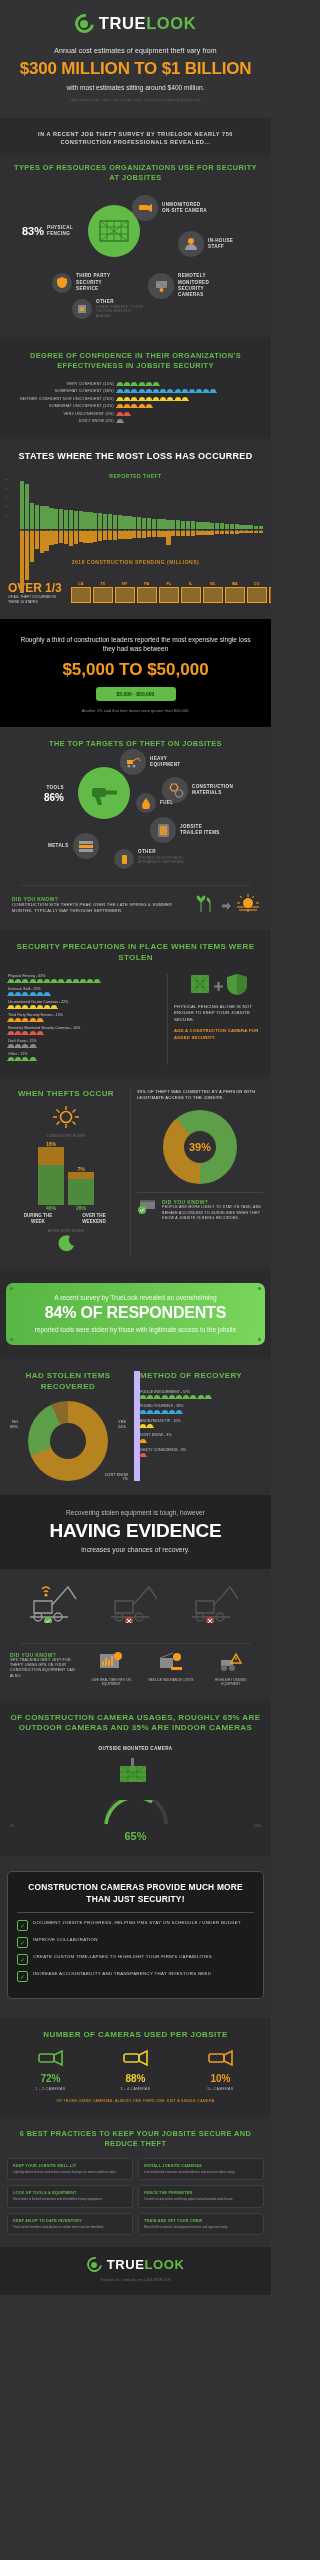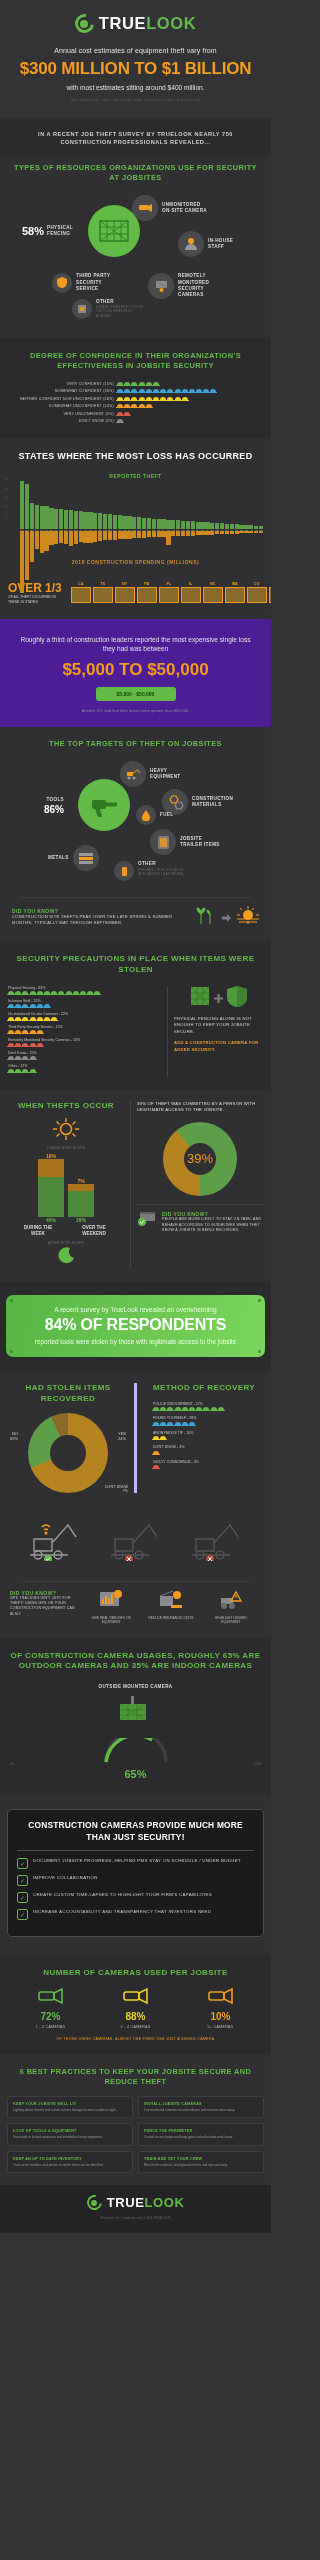--- a/index.html
+++ b/index.html
@@ -7,21 +7,21 @@
     width:271px; background:#333335;
     font-family:"Liberation Sans", sans-serif;
     color:#e8e8e8; overflow-x:hidden;
   }
   .page { width:271px; position:relative; }
 
   
   .sec { position:relative; padding:10px 8px; }
   .sec-dark   { background:#303032; }
   .sec-darker { background:#2b2b2d; }
-  .sec-mid    { background:#4c1d95; }
+  .sec-mid    { background:#000000; }
   .sec-black  { background:#232325; }
 
   .hd-green {
     color:#62bb46; font-weight:bold; text-align:center;
     letter-spacing:.4px; line-height:1.35;
     font-size:7.4px; text-transform:uppercase;
   }
   .hd-white-sm { color:#cfcfcf; text-align:center; font-size:5.6px;
     letter-spacing:.5px; line-height:1.5; text-transform:uppercase; font-weight:bold;}
 
@@ -87,21 +87,21 @@
   }
   .banner-green .s1{ font-size:6.6px; color:#eafbe6; }
   .banner-green .s2{ font-size:16px; font-weight:bold; color:#fff; letter-spacing:-.2px; margin:3px 0;}
   .banner-green .s3{ font-size:6.4px; color:#eafbe6; line-height:1.45;}
   .screw{ position:absolute; width:3px;height:3px;border-radius:50%;background:#3e8a30;}
 
   
   .donut { width:74px; height:74px; border-radius:50%; position:relative; margin:0 auto;}
   .donut .hole { position:absolute; inset:21px; border-radius:50%; background:#303032;
     display:flex;align-items:center;justify-content:center;}
-  .donut-val { font-size:13px; font-weight:normal; color:#f59b1e;}
+  .donut-val { font-size:11px; font-weight:bold; color:#f59b1e;}
 
   
   .wt-wrap { display:flex; align-items:flex-end; justify-content:center; gap:4px; }
   .wt-col { width:26px; display:flex; flex-direction:column; align-items:center;}
   .wt-top { width:100%; background:#a8741c; }
   .wt-bot { width:100%; background:#4e8a3c; }
   .wt-num { font-size:5px; font-weight:bold; color:#f59b1e; }
   .wt-num-g { font-size:5px; font-weight:bold; color:#62bb46; }
   .wt-lbl { font-size:4.6px; color:#d8d8d8; text-align:center; line-height:1.3; text-transform:uppercase; font-weight:bold;}
 
@@ -169,21 +169,21 @@
 
     <div style="position:relative;height:128px">
 
       <div class="bubble bubble-big" style="position:absolute;left:78px;top:10px">
         <svg width="30" height="26" viewBox="0 0 30 26">
             <rect x="1" y="3" width="28" height="20" fill="none" stroke="#2f7a22" stroke-width="1.4"></rect>
             <path d="M1 3 L29 23 M29 3 L1 23 M8 3 L8 23 M15 3 L15 23 M22 3 L22 23 M1 9 L29 9 M1 16 L29 16" stroke="#2f7a22" stroke-width=".8"></path>
           </svg>
       </div>
       <div style="position:absolute;left:12px;top:30px;display:flex;align-items:center;gap:3px">
-        <span class="pct-big">58%</span>
+        <span class="pct-big">83%</span>
         <span class="lbl" style="max-width:30px">PHYSICAL FENCING</span>
       </div>
 
       <div style="position:absolute;left:122px;top:0px;display:flex;align-items:center;gap:4px">
         <span class="bubble bubble-sm">
           <svg width="15" height="10" viewBox="0 0 15 10">
               <rect x="1" y="2" width="9" height="5" rx="1" fill="#f59b1e"></rect>
               <path d="M10 3 l4 -2 v8 l-4 -2z" fill="#f59b1e"></path>
             </svg>
         </span>
@@ -533,21 +533,21 @@
   </div>
 
   <div class="sec sec-mid" style="padding:16px 14px 14px">
     <div style="text-align:center;font-size:6.6px;color:#e2e2e2;line-height:1.5;margin-bottom:6px">Roughly a third of construction leaders reported the most expensive single loss they had was between</div>
     <div style="text-align:center;font-size:17px;font-weight:bold;color:#f59b1e;margin-bottom:7px">$5,000 TO $50,000</div>
     <div style="margin:0 auto 7px;width:80px;background:#62bb46;border-radius:3px;text-align:center;padding:4px 0;font-size:5px;font-weight:bold;color:#123d08">$5,000 - $50,000</div>
     <div style="text-align:center;font-size:4px;color:#8d8d8f">Another 5% said that their losses were greater than $50,000.</div>
   </div>
 
   <div class="sec sec-dark" style="padding:12px 10px 10px">
-    <div class="hd-green" style="margin-bottom:12px">THE TOP TARGETS OF THEFT ON JOBSITES</div>
+    <div class="hd-green" style="">THE TOP TARGETS OF THEFT ON JOBSITES</div>
 
     <div style="position:relative;height:128px">
       <div class="bubble bubble-big" style="position:absolute;left:68px;top:18px">
         <svg width="30" height="24" viewBox="0 0 30 24">
             <rect x="3" y="7" width="14" height="9" rx="2" fill="#2f7a22"></rect>
             <rect x="17" y="9.5" width="11" height="4" fill="#2f7a22"></rect>
             <path d="M6 16 l3 8 h4 l-2 -8z" fill="#2f7a22"></path>
           </svg>
       </div>
       <div style="position:absolute;left:34px;top:36px;text-align:right">
@@ -848,21 +848,21 @@
           <div style="position:absolute;right:2px;top:18px;font-size:4px;color:#d0d0d0">
             <div>YES</div>
             <div>24%</div>
           </div>
           <div style="position:absolute;right:0px;bottom:0px;font-size:3.6px;color:#d0d0d0;text-align:right;width:40px">
             <div>DON'T KNOW</div>
             <div>7%</div>
           </div>
         </div>
       </div>
-      <div style="flex:1;border-left:3px solid #c4b5fd;padding-left:16px">
+      <div style="flex:1;border-left:6px solid #c4b5fd;padding-left:0">
         <div class="hd-green" style="font-size:8px;text-align:left;margin-bottom:8px">METHOD OF RECOVERY</div>
         <div id="method-rows">
             <div style="margin-bottom: 5px;">
               <div style="font-size:3.6px;color:#c8c8c8;margin-bottom:1.5px;text-transform:uppercase">POLICE INVOLVEMENT - 57%</div>
               <span class="hats">
                 <span class="hat" style="background:#62bb46"></span>
                 <span class="hat" style="background:#62bb46"></span>
                 <span class="hat" style="background:#62bb46"></span>
                 <span class="hat" style="background:#62bb46"></span>
                 <span class="hat" style="background:#62bb46"></span>
@@ -901,20 +901,25 @@
               <div style="font-size:3.6px;color:#c8c8c8;margin-bottom:1.5px;text-transform:uppercase">GUILTY CONSCIENCE - 3%</div>
               <span class="hats">
                 <span class="hat" style="background:#e0584a"></span>
               </span>
             </div>
           </div>
       </div>
     </div>
   </div>
 
+  <div class="sec sec-black" style="padding:14px 10px 16px">
+    <div style="text-align:center;font-size:6.6px;color:#bdbdbd;margin-bottom:4px">Recovering stolen equipment is tough, however</div>
+    <div style="text-align:center;font-size:19px;font-weight:bold;color:#fff;letter-spacing:-.2px;margin-bottom:4px">HAVING EVIDENCE</div>
+    <div style="text-align:center;font-size:6.8px;color:#d8d8d8">increases your chances of recovery.</div>
+  </div>
 
   <div class="sec sec-dark" style="padding:12px 10px 8px">
     <div style="display:flex;justify-content:space-around;align-items:flex-end;padding:0 4px 8px">
       <span>
         <svg width="62" height="42" viewBox="0 0 62 42">
             <path d="M6 36h38M10 20h18v12H10z" stroke="#9a9a9c" fill="none" stroke-width="1.4"></path>
             <path d="M28 24 L44 6 L52 18" stroke="#9a9a9c" fill="none" stroke-width="1.4"></path>
             <circle cx="14" cy="36" r="4" stroke="#9a9a9c" fill="none" stroke-width="1.4"></circle>
             <circle cx="34" cy="36" r="4" stroke="#9a9a9c" fill="none" stroke-width="1.4"></circle>
             <path d="M18 8 q4 -4 8 0 M20 11 q2 -2 4 0" stroke="#f59b1e" fill="none" stroke-width="1.4"></path>

